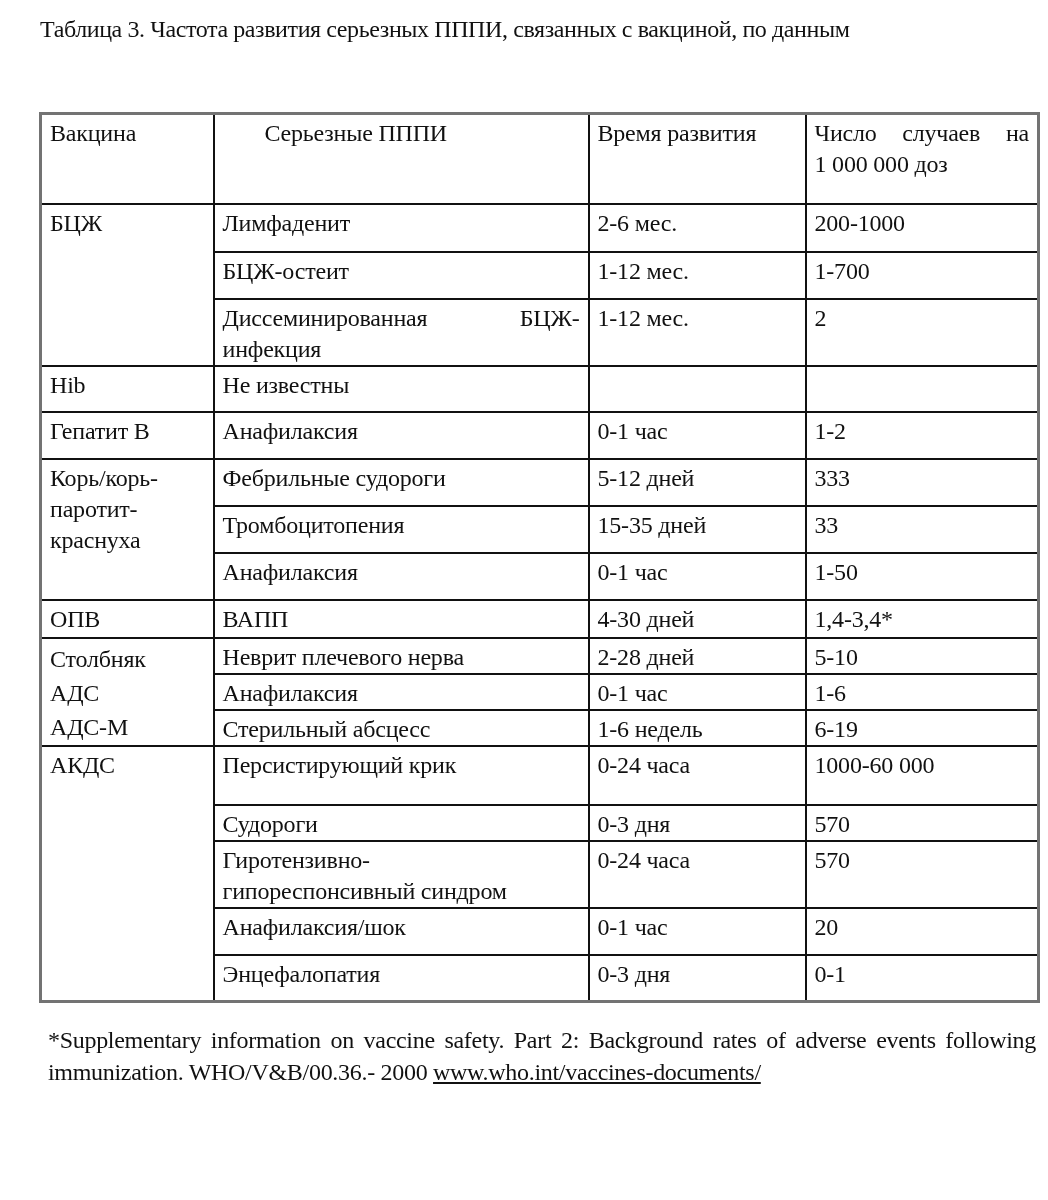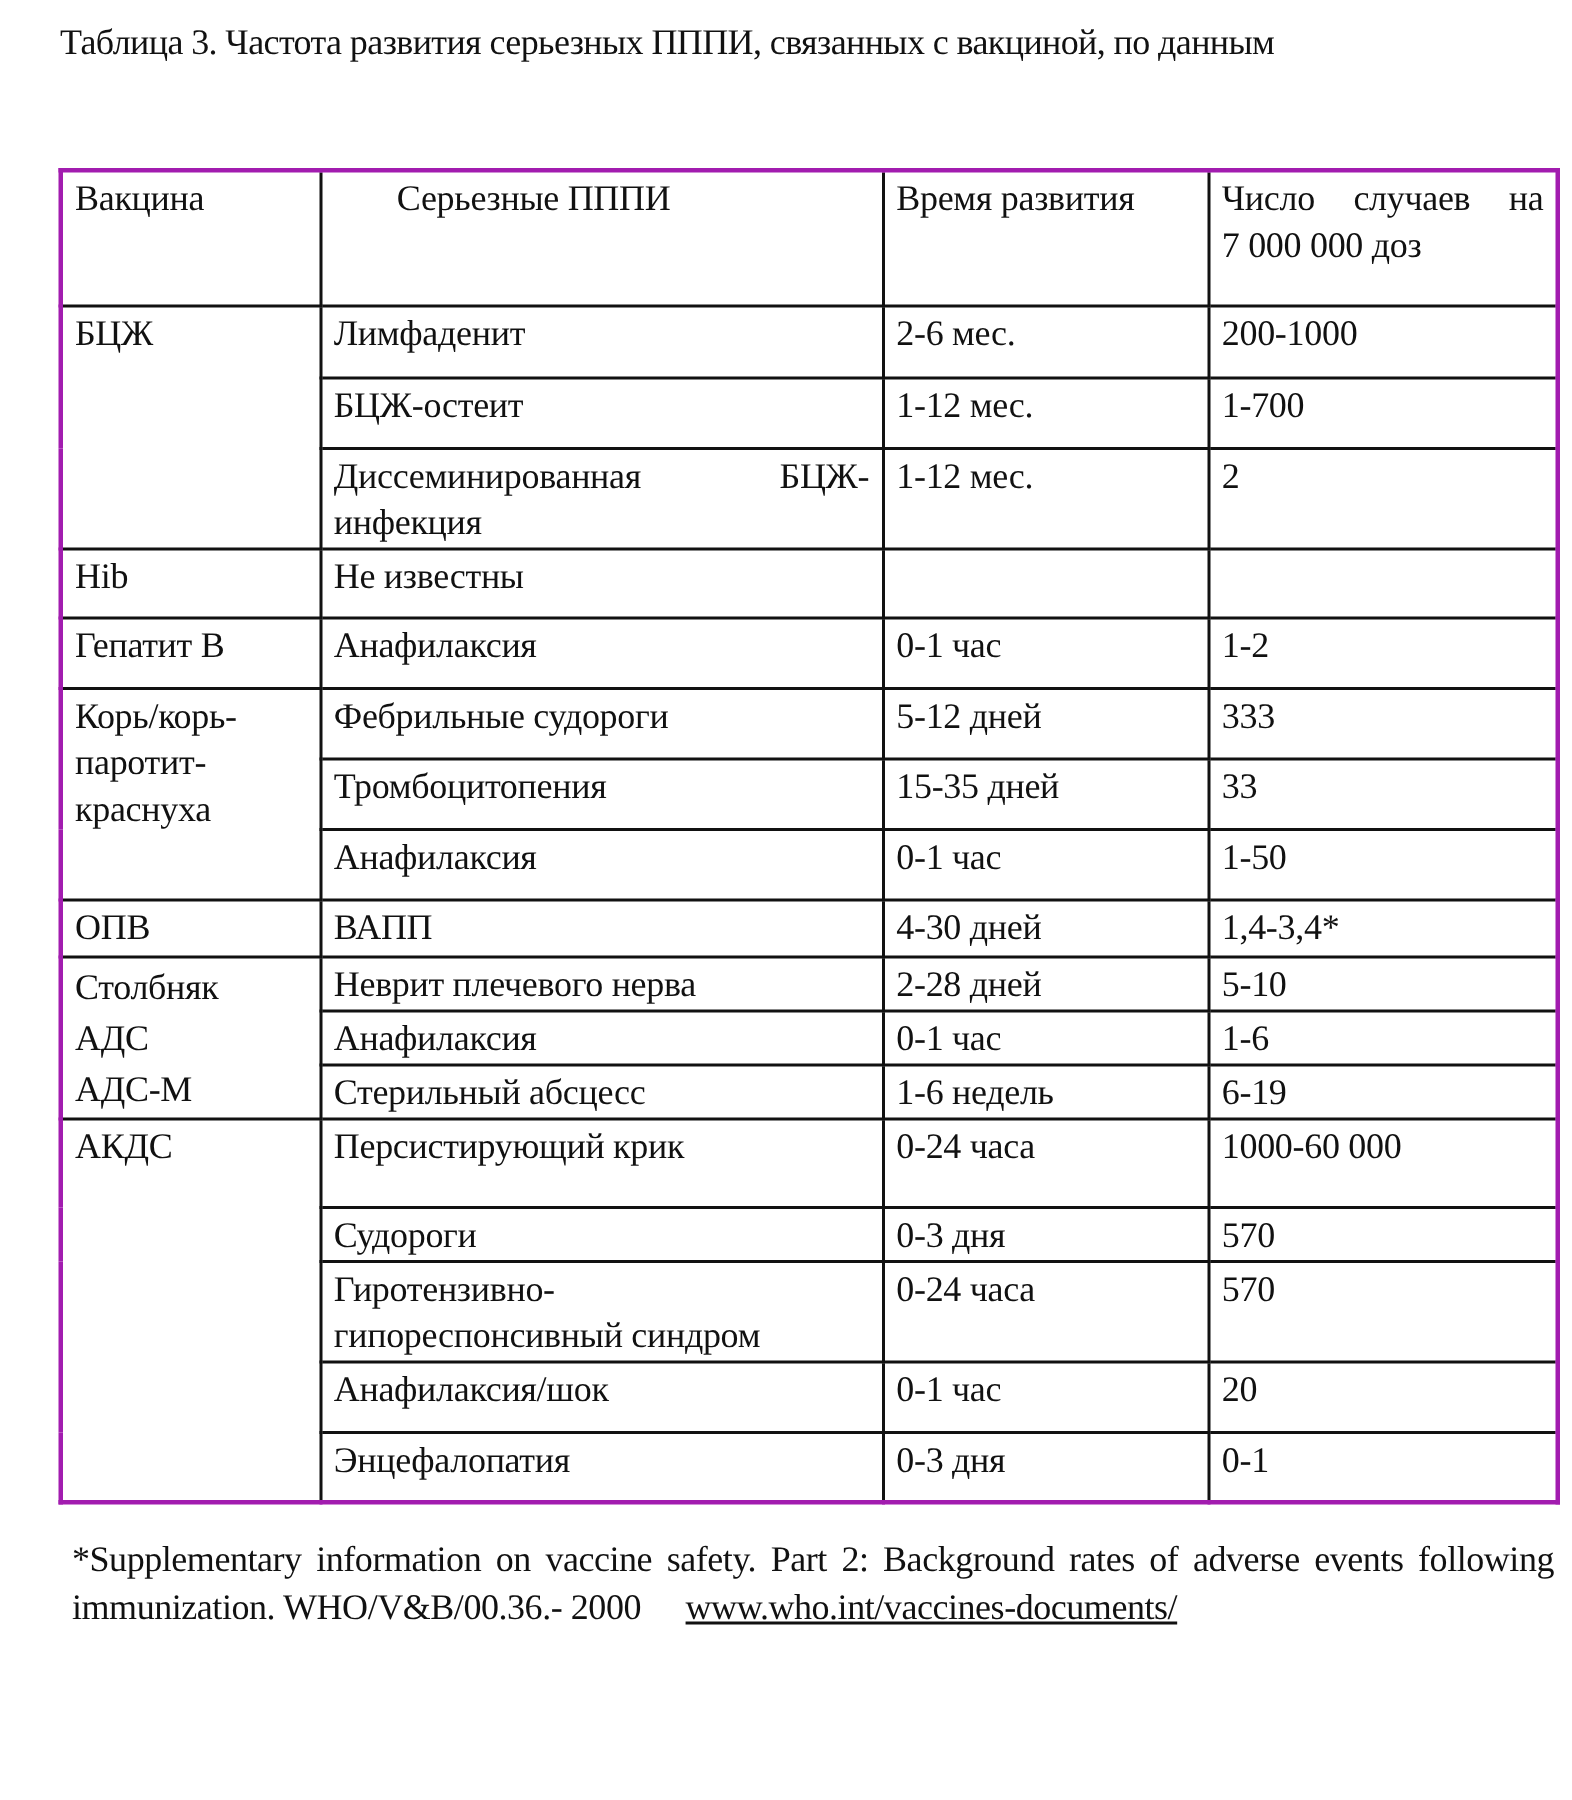--- a/index.html
+++ b/index.html
@@ -1,28 +1,28 @@
 <!DOCTYPE html>
 <html><head>
 <meta charset="utf-8">
 <style>
   html, body { margin: 0; padding: 0; background: #ffffff; }
   body { width: 1048px; height: 1200px; position: relative; overflow: hidden;
          font-family: "Liberation Serif", "DejaVu Serif", serif; color: #111; }
   .title { position: absolute; left: 40px; top: 14px; width: 1008px; text-align: left;
            font-size: 24px; line-height: 31px; letter-spacing: -0.4px; }
   table.vt { position: absolute; left: 39px; top: 112px; border-collapse: collapse;
-             border: 3px solid #a21caf; table-layout: fixed; }
+             border: 3px solid #737373; table-layout: fixed; }
   table.vt td { border: 2px solid #111; vertical-align: top; font-size: 24px;
                 line-height: 31px; padding: 3px 8px 0 8px; letter-spacing: -0.2px; }
   .c1 { width: 173px; } .c2 { width: 375px; } .c3 { width: 217px; } .c4 { width: 233px; }
   .just { text-align: justify; text-align-last: justify; }
   .footnote { position: absolute; left: 48px; top: 1024px; width: 988px; font-size: 24px;
               line-height: 32px; text-align: justify; letter-spacing: -0.3px; }
-  .footnote .link { text-decoration: underline; margin-left: 24px; }
+  .footnote .link { text-decoration: underline; }
 </style>
 </head>
 <body>
 
 <div class="title">
   <div>Таблица 3. Частота развития серьезных ПППИ, связанных с вакциной, по данным</div>
 </div>
 
 <table class="vt">
   <colgroup>
@@ -31,21 +31,21 @@
       <col class="c3">
       <col class="c4">
     </colgroup>
   <tbody>
       <tr style="height:90px">
     <td>Вакцина</td>
     <td style="padding-left:50px"><span>Серьезные ПППИ</span></td>
     <td>Время развития</td>
     <td>
       <div class="just">Число  случаев  на</div>
-      <div>7 000 000 доз</div>
+      <div>1 000 000 доз</div>
     </td>
   </tr>
 
   <tr style="height:48px">
     <td rowspan="3">БЦЖ</td>
     <td>Лимфаденит</td>
     <td>2-6 мес.</td>
     <td>200-1000</td>
   </tr>
   <tr style="height:47px">

